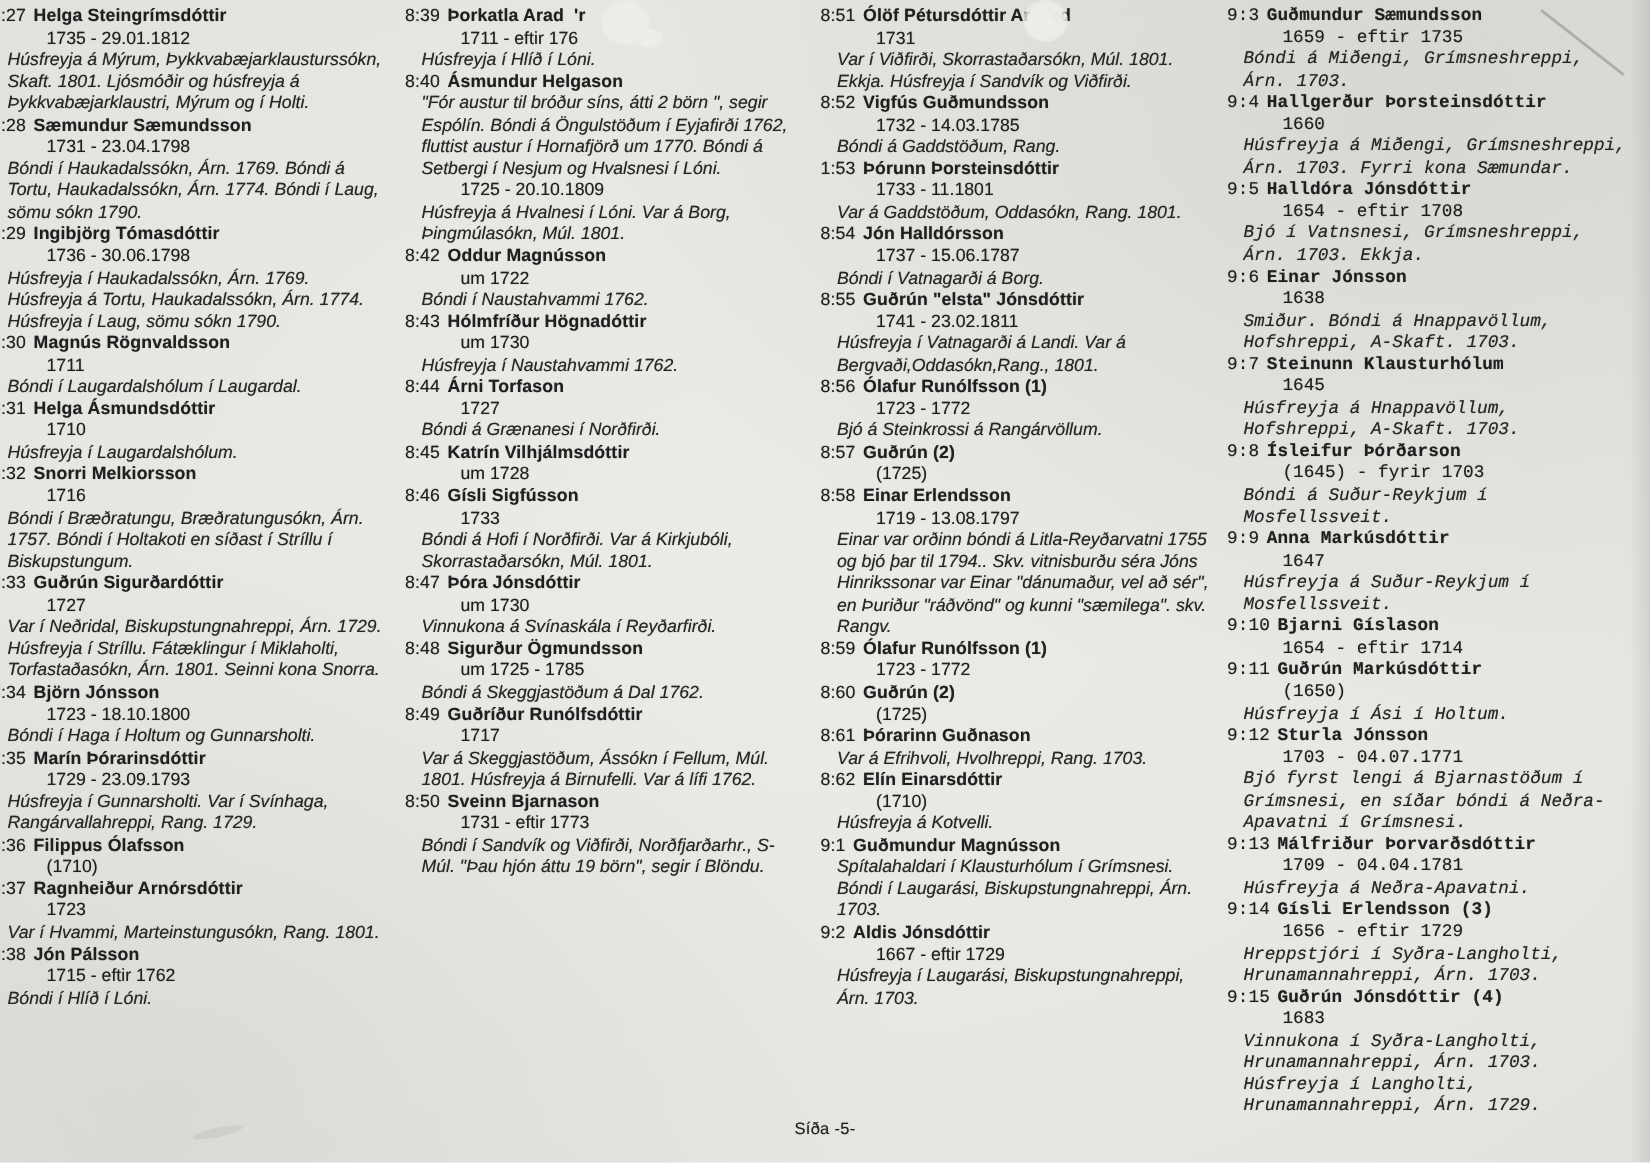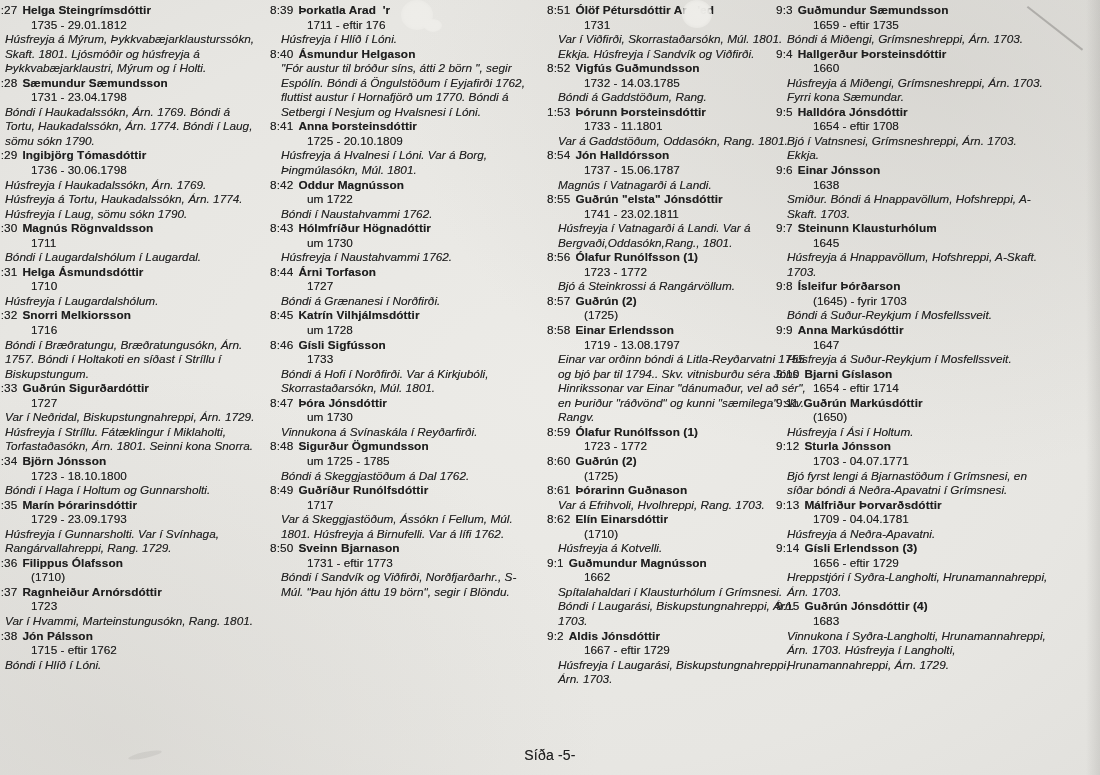--- a/index.html
+++ b/index.html
@@ -12,27 +12,27 @@
     font-family:"Liberation Sans", sans-serif;
     color:#1f1f1f;
     -webkit-font-smoothing:antialiased;
   }
   .page{position:absolute;inset:0;}
   .column{position:absolute;top:3px;font-size:11.8px;line-height:14.55px;
     text-shadow:0 0 .6px rgba(40,40,40,.55);}
   .col-1{left:-6px;width:262px;}
   .col-2{left:270px;width:262px;}
   .col-3{left:547px;width:264px;}
-  .col-4{left:776px;width:272px;}
+  .col-4{left:818px;width:272px;font-family:Liberation Mono, monospace;}
   .entry-head{font-weight:bold;letter-spacing:.1px;}
   .entry-id{font-weight:normal;margin-right:5px;}
   .entry-dates{padding-left:37px;}
   .entry-desc{padding-left:11px;font-style:italic;color:#262626;}
   .footer{position:absolute;left:0;right:0;top:747px;text-align:center;
-    font-size:14px;letter-spacing:.2px;text-shadow:0 0 .6px rgba(40,40,40,.5);}
+    font-size:11px;letter-spacing:.2px;text-shadow:0 0 .6px rgba(40,40,40,.5);}
   
   .smudge{position:absolute;background:radial-gradient(ellipse at center,
     rgba(238,237,233,1) 0%, rgba(238,237,233,.95) 55%, rgba(238,237,233,0) 100%);
     border-radius:50%;pointer-events:none;}
   .sm-1{left:401px;top:0px;width:32px;height:30px;}
   .sm-2{left:424px;top:19px;width:18px;height:13px;}
   .sm-3{left:682px;top:0px;width:30px;height:28px;}
   .scratch{position:absolute;left:1028px;top:6px;width:70px;height:1.5px;
     background:rgba(110,108,104,.4);transform:rotate(38deg);transform-origin:left top;
     pointer-events:none;}
@@ -125,21 +125,20 @@
     <div class="entry-dates">1711 - eftir 176&nbsp;</div>
     <div class="entry-desc">Húsfreyja í Hlíð í Lóni.</div>
   </div>
 
   <div class="entry">
     <div class="entry-head"><span class="entry-id">8:40</span><span class="entry-name">Ásmundur Helgason</span></div>
     <div class="entry-desc">"Fór austur til bróður síns, átti 2 börn ", segir Espólín. Bóndi á Öngulstöðum í Eyjafirði 1762, fluttist austur í Hornafjörð um 1770. Bóndi á Setbergi í Nesjum og Hvalsnesi í Lóni.</div>
   </div>
 
   <div class="entry">
-    <div class="entry-head"><span class="entry-id">8:41</span><span class="entry-name">Anna Þorsteinsdóttir</span></div>
     <div class="entry-dates">1725 - 20.10.1809</div>
     <div class="entry-desc">Húsfreyja á Hvalnesi í Lóni. Var á Borg, Þingmúlasókn, Múl. 1801.</div>
   </div>
 
   <div class="entry">
     <div class="entry-head"><span class="entry-id">8:42</span><span class="entry-name">Oddur Magnússon</span></div>
     <div class="entry-dates">um 1722</div>
     <div class="entry-desc">Bóndi í Naustahvammi 1762.</div>
   </div>
 
@@ -205,21 +204,21 @@
 
   <div class="entry">
     <div class="entry-head"><span class="entry-id">1:53</span><span class="entry-name">Þórunn Þorsteinsdóttir</span></div>
     <div class="entry-dates">1733 - 11.1801</div>
     <div class="entry-desc">Var á Gaddstöðum, Oddasókn, Rang. 1801.</div>
   </div>
 
   <div class="entry">
     <div class="entry-head"><span class="entry-id">8:54</span><span class="entry-name">Jón Halldórsson</span></div>
     <div class="entry-dates">1737 - 15.06.1787</div>
-    <div class="entry-desc">Magnús í Vatnagarði á Landi.</div>
+    <div class="entry-desc">Bóndi í Vatnagarði á Borg.</div>
   </div>
 
   <div class="entry">
     <div class="entry-head"><span class="entry-id">8:55</span><span class="entry-name">Guðrún "elsta" Jónsdóttir</span></div>
     <div class="entry-dates">1741 - 23.02.1811</div>
     <div class="entry-desc">Húsfreyja í Vatnagarði á Landi.  Var á Bergvaði,Oddasókn,Rang., 1801.</div>
   </div>
 
   <div class="entry">
     <div class="entry-head"><span class="entry-id">8:56</span><span class="entry-name">Ólafur Runólfsson  (1)</span></div>
@@ -257,21 +256,20 @@
   </div>
 
   <div class="entry">
     <div class="entry-head"><span class="entry-id">8:62</span><span class="entry-name">Elín Einarsdóttir</span></div>
     <div class="entry-dates">(1710)</div>
     <div class="entry-desc">Húsfreyja á Kotvelli.</div>
   </div>
 
   <div class="entry">
     <div class="entry-head"><span class="entry-id">9:1</span><span class="entry-name">Guðmundur Magnússon</span></div>
-    <div class="entry-dates">1662</div>
     <div class="entry-desc">Spítalahaldari í Klausturhólum í Grímsnesi. Bóndi í Laugarási, Biskupstungnahreppi, Árn. 1703.</div>
   </div>
 
   <div class="entry">
     <div class="entry-head"><span class="entry-id">9:2</span><span class="entry-name">Aldis Jónsdóttir</span></div>
     <div class="entry-dates">1667 - eftir 1729</div>
     <div class="entry-desc">Húsfreyja í Laugarási, Biskupstungnahreppi, Árn. 1703.</div>
   </div>
 </div>
   <div class="column col-4">

